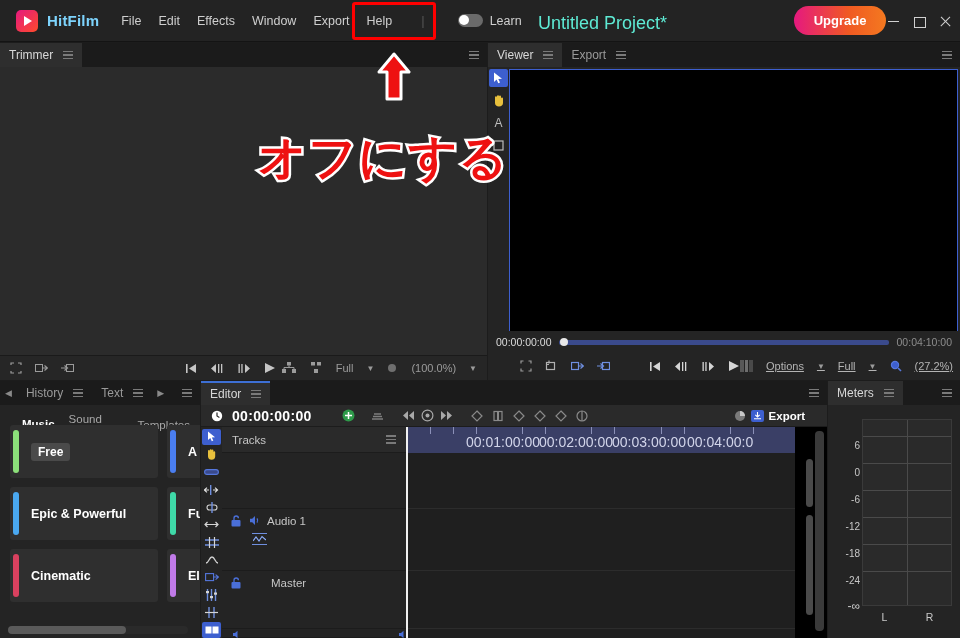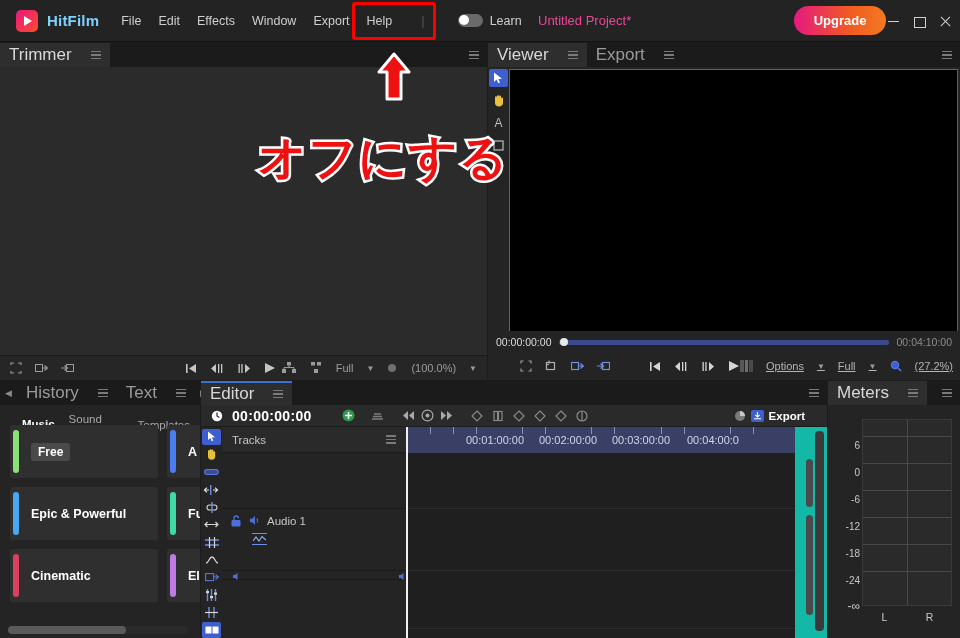--- a/index.html
+++ b/index.html
@@ -45,21 +45,21 @@
     width: 25px; height: 13px; border-radius: 7px; background: #6a6a6a;
     position: relative; flex: none;
   }
   .toggle .knob {
     position: absolute; left: 1.5px; top: 1.5px; width: 10px; height: 10px;
     border-radius: 50%; background: #fff;
   }
   .learn-label { font-size: 12.5px; color: #cfcfcf; }
   .proj-title {
     position: absolute; left: 538px; top: 13px;
-    font-size: 13px; color: #ec4899;
+    font-size: 18px; color: #5eead4;
   }
   .upgrade {
     position: absolute; right: 74px; top: 6px;
     width: 92px; height: 29px; border-radius: 15px;
     background: linear-gradient(90deg, #e5197f 0%, #f05a22 60%, #f47920 100%);
     color: #fff; font-size: 13px; font-weight: bold;
     display: flex; align-items: center; justify-content: center;
     border: none; cursor: pointer; font-family: inherit;
   }
   .wbtns { position: absolute; right: 8px; top: 0; height: 42px;
@@ -73,22 +73,22 @@
   .wbtn.cls::before { transform: rotate(45deg); }
   .wbtn.cls::after  { transform: rotate(-45deg); }
 
   
   .panel { position: absolute; background: #242424; }
   .tabbar {
     height: 24px; background: #1b1b1b; display: flex; align-items: stretch;
     position: relative;
   }
   .tab {
-    display: flex; align-items: center; gap: 19px; padding: 0 9px;
-    font-size: 17px; color: #9a9a9a; cursor: pointer;
+    display: flex; align-items: center; gap: 10px; padding: 0 9px;
+    font-size: 12px; color: #9a9a9a; cursor: pointer;
   }
   .tab.active { background: #2e2e2e; color: #d8d8d8; }
   .tab.active.blue { border-top: 2px solid #3d6fd4; }
   .hamb { display: flex; flex-direction: column; gap: 2px; }
   .hamb i { display:block; width: 10px; height: 1.4px; background: #7a7a7a; }
   .tab-menu { margin-left: auto; display: flex; align-items: center; padding: 0 8px; }
   .arrow-btn { font-size: 9px; color: #8a8a8a; padding: 0 5px; display:flex; align-items:center; }
 
   
   #trimmer { left: 0; top: 43px; width: 487px; height: 337px; background: #2b2b2b; }
@@ -160,21 +160,21 @@
   .card .lbl.free {
     background: #4a4a4a; padding: 2px 7px; border-radius: 3px; font-size: 12px;
   }
   .hscroll {
     position: absolute; left: 8px; bottom: 4px; width: 180px; height: 8px;
     background: #2a2a2a; border-radius: 4px;
   }
   .hscroll i { display:block; width: 118px; height: 8px; background: #5a5a5a; border-radius: 4px; }
 
   
-  #editor { left: 201px; top: 381px; width: 626px; height: 257px; background: #14b8a6; }
+  #editor { left: 201px; top: 381px; width: 626px; height: 257px; background: #000000; }
   .ed-toolbar {
     position: absolute; left: 0; top: 24px; width: 626px; height: 22px;
     background: #2a2a2a; display: flex; align-items: center;
     border-bottom: 1px solid #1c1c1c;
   }
   .ed-tc { font-size: 14px; color: #fff; font-weight: bold; letter-spacing: .3px; }
   .tl-tools {
     position: absolute; left: 0; top: 46px; width: 21px; height: 211px;
     background: #242424; display: flex; flex-direction: column; align-items: center;
     gap: 2px; padding-top: 2px;
@@ -200,21 +200,21 @@
   .kf-ico {
     position: absolute; left: 30px; top: 24px;
     width: 15px; height: 12px; border-top: 1px solid #6f8fe0; border-bottom: 1px solid #6f8fe0;
     color: #8fb0ff; font-size: 9px; display:flex; align-items:center; justify-content:center;
   }
   .ruler {
     position: absolute; left: 205px; top: 46px; width: 389px; height: 26px;
     background: #3a3f66; overflow: hidden;
   }
   .ruler .tick { position: absolute; top: 0; width: 1px; height: 7px; background: #8b90b8; }
-  .ruler .lab { position: absolute; top: 7px; font-size: 11px; color: #d2d5ea; white-space: nowrap; }
+  .ruler .lab { position: absolute; top: 7px; font-size: 14px; color: #d2d5ea; white-space: nowrap; }
   .playhead { position: absolute; left: 0px; top: 0; width: 2px; height: 211px; background: #f0f0f0; z-index: 5;}
   .tl-canvas {
     position: absolute; left: 205px; top: 72px; width: 389px; height: 185px;
     background: #1f1f1f;
   }
   .tl-lane { border-bottom: 1px solid #2c2c2c; }
   .vscroll {
     position: absolute; right: 14px; width: 7px; background: #4a4a4a; border-radius: 4px;
   }
   .vscroll2 {
@@ -802,20 +802,29 @@
               <path d="M1 3.8h2.2L6 1v9L3.2 7.2H1z" fill="#4a6fd8"></path>
               <path d="M8 3.4a3.6 3.6 0 010 4.2" stroke="#4a6fd8" fill="none" stroke-width="1.2"></path>
             </svg>
         </span>
         <span class="tname">Audio 1</span>
         <span class="kf-ico">
           <svg width="13" height="8" viewBox="0 0 13 8">
               <path d="M0 6L3 2L6 6L9 1.5L13 5" stroke="#8fb0ff" fill="none" stroke-width="1.1"></path>
             </svg>
         </span>
+      </div>
+      <div class="track-row" style="height:58px;">
+        <span class="lock">
+          <svg width="12" height="12" viewBox="0 0 12 12">
+              <rect x="1.5" y="5" width="9" height="6.5" rx="1" fill="#4a6fd8"></rect>
+              <path d="M4 5V3.2a2.2 2.2 0 014.4 0" stroke="#4a6fd8" fill="none" stroke-width="1.3"></path>
+            </svg>
+        </span>
+        <span class="tname" style="margin-left:22px;">Master</span>
       </div>
       <div class="track-row" style="height:9px;padding:0 8px;">
         <span class="spk" style="margin-left:2px;">
           <svg width="12" height="9" viewBox="0 0 12 9">
               <path d="M1 3h2L5.5 0.8v7.4L3 6H1z" fill="#4a6fd8"></path>
             </svg>
         </span>
         <span class="spk" style="margin-left:148px;">
           <svg width="12" height="9" viewBox="0 0 12 9">
               <path d="M1 3h2L5.5 0.8v7.4L3 6H1z" fill="#4a6fd8"></path>

